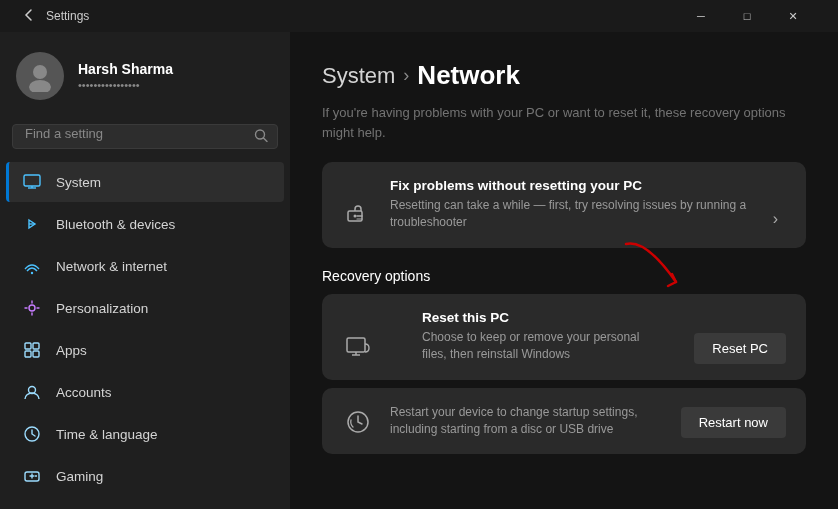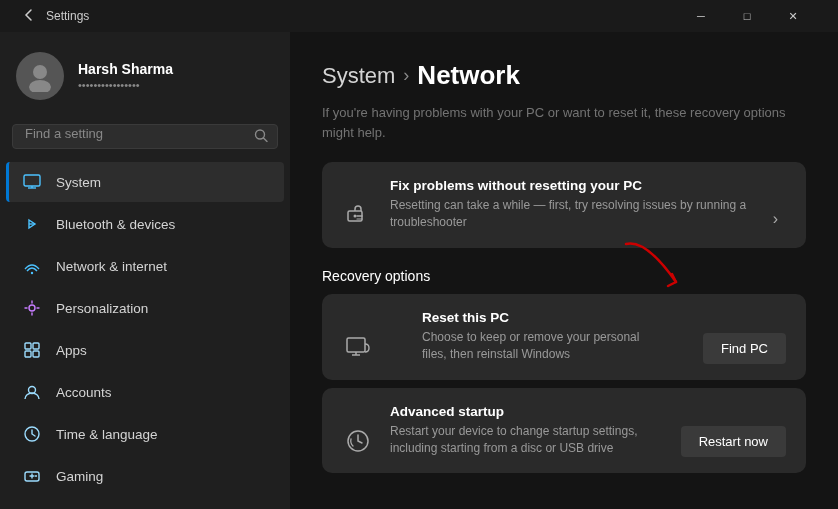--- a/index.html
+++ b/index.html
@@ -449,34 +449,33 @@
           <line x1="8" y1="21" x2="16" y2="21" stroke="#aaa" stroke-width="1.5"></line>
           <line x1="12" y1="18" x2="12" y2="21" stroke="#aaa" stroke-width="1.5"></line>
           <path d="M21 10 Q25 10 25 14 Q25 18 21 18" stroke="#aaa" stroke-width="1.4" fill="none"></path>
         </svg>
       </div>
       <div class="card-text">
         <div class="card-title">Reset this PC</div>
         <div class="card-desc">Choose to keep or remove your personal files, then reinstall Windows</div>
       </div>
       <div class="card-action">
-        <button class="action-btn">Find PC</button>
+        <button class="action-btn">Reset PC</button>
       </div>
     </div>
 
     <div class="card">
       <div class="card-icon">
         <svg width="28" height="28" viewBox="0 0 28 28" fill="none">
           <circle cx="14" cy="14" r="10" stroke="#aaa" stroke-width="1.5"></circle>
           <path d="M14 8 v6 l4 2" stroke="#aaa" stroke-width="1.5" stroke-linecap="round"></path>
           <path d="M9 19 Q6 16 7 12" stroke="#aaa" stroke-width="1.3" stroke-linecap="round"></path>
         </svg>
       </div>
       <div class="card-text">
-        <div class="card-title">Advanced startup</div>
         <div class="card-desc">Restart your device to change startup settings, including starting from a disc or USB drive</div>
       </div>
       <div class="card-action">
         <button class="action-btn">Restart now</button>
       </div>
     </div>
 
   </div>
 </div>
 

